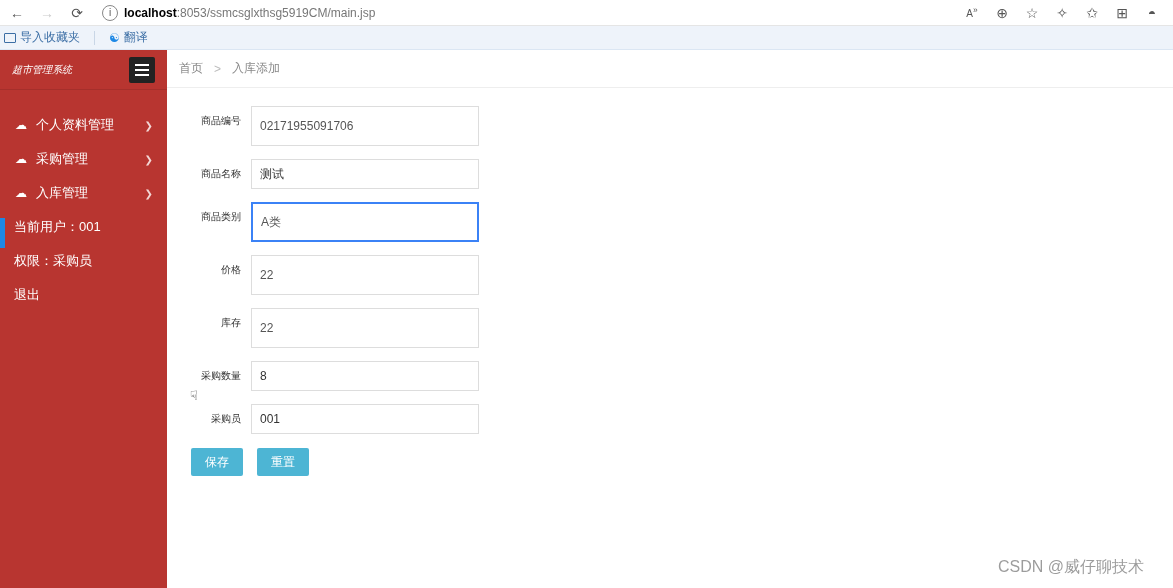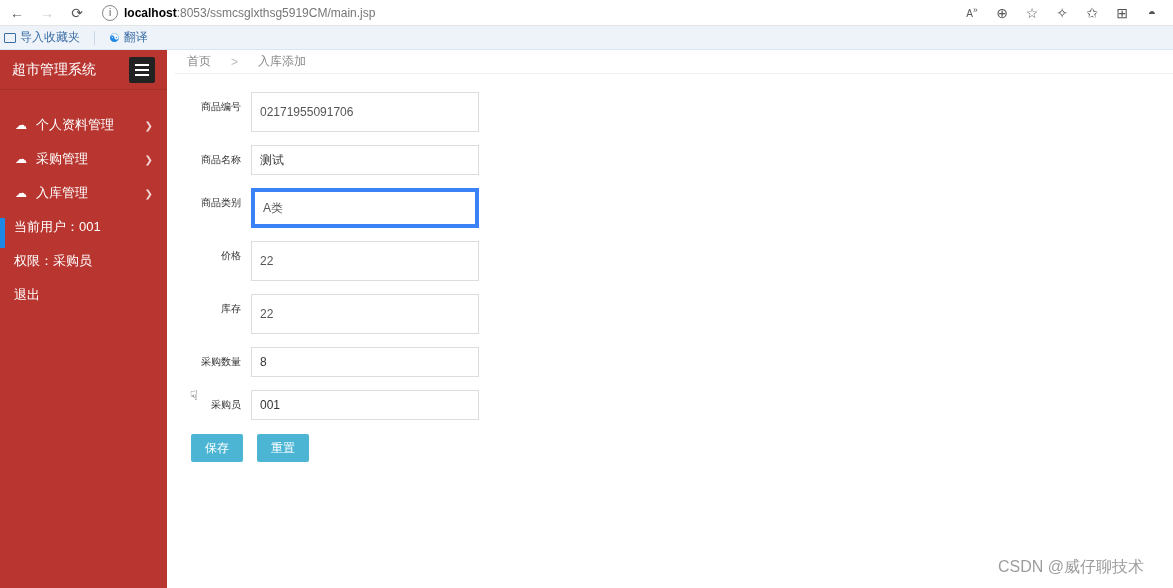--- a/index.html
+++ b/index.html
@@ -19,37 +19,37 @@
     .toolbar2 .tb-item { display: flex; align-items: center; gap: 4px; }
     .toolbar2 .sep { width: 1px; height: 14px; background: #c9d6e6; }
     .folder-ic { width: 12px; height: 10px; border: 1px solid #3b6ea5; border-radius: 1px; position: relative; }
     .translate-ic { color: #1e88e5; font-size: 12px; }
 
     
     .app { display: flex; height: calc(588px - 50px); }
 
     .sidebar { width: 167px; background: #b83530; color: #fff; display: flex; flex-direction: column; font-size: 13px; }
     .sb-header { height: 40px; display: flex; align-items: center; padding: 0 12px; justify-content: space-between; border-bottom: 1px solid rgba(0,0,0,.1); }
-    .sb-title { font-size: 14px; }
+    .sb-title { font-size: 10px; font-style: italic; }
     .hamburger { width: 26px; height: 26px; background: #222; display: flex; flex-direction: column; justify-content: center; align-items: center; gap: 3px; border-radius: 2px; }
     .hamburger span { width: 14px; height: 2px; background: #fff; }
 
     .sb-gap { height: 18px; }
     .sb-item { height: 34px; display: flex; align-items: center; padding: 0 14px; justify-content: space-between; cursor: pointer; }
     .sb-item .lbl { display: flex; align-items: center; gap: 8px; }
     .sb-icon { width: 14px; display: inline-flex; justify-content: center; font-size: 12px; }
     .chev { font-size: 10px; color: #f3d7d5; }
 
     .sb-plain { height: 34px; display: flex; align-items: center; padding: 0 14px; }
     .sb-plain.link { cursor: pointer; }
     .blue-edge { position: absolute; left: 0; top: 218px; width: 5px; height: 30px; background: #1e88e5; }
 
     
     .main { flex: 1; background: #fff; }
-    .breadcrumb { height: 24px; display: flex; align-items: center; padding: 0 12px; font-size: 12px; color: #888; border-bottom: 1px solid #eee; gap: 20px; margin-left: 8px; }
+    .breadcrumb { height: 38px; display: flex; align-items: center; padding: 0 12px; font-size: 12px; color: #888; border-bottom: 1px solid #eee; gap: 11px; }
     .breadcrumb .sep { color: #bbb; }
 
     .form-area { padding: 18px 12px; }
     .form-row { display: flex; align-items: stretch; margin-bottom: 0; }
     .form-row + .form-row { margin-top: 13px; }
     .form-label { width: 72px; height: 30px; display: flex; align-items: center; justify-content: flex-end; padding-right: 10px; font-size: 10px; color: #333; }
     .form-input { width: 228px; height: 30px; border: 1px solid #ddd; padding: 0 8px; font-size: 12px; color: #333; outline: none; }
     .form-static { width: 228px; height: 40px; display: flex; align-items: center; padding: 0 8px; font-size: 12px; color: #555; border: 1px solid transparent; }
 
     .btn-row { display: flex; gap: 14px; padding-left: 12px; margin-top: 14px; }
@@ -151,21 +151,21 @@
       <div class="form-row">
         <div class="form-label">商品编号</div>
         <div class="form-static" style="border:1px solid #ddd;">02171955091706</div>
       </div>
       <div class="form-row">
         <div class="form-label">商品名称</div>
         <input class="form-input" value="测试" style="">
       </div>
       <div class="form-row">
         <div class="form-label">商品类别</div>
-        <div class="form-static" style="border:4px solid #3b82f6;">A类</div>
+        <div class="form-static" style="border:2px solid #3b82f6;">A类</div>
       </div>
       <div class="form-row">
         <div class="form-label">价格</div>
         <div class="form-static" style="border:1px solid #ddd;">22</div>
       </div>
       <div class="form-row">
         <div class="form-label">库存</div>
         <div class="form-static" style="border:1px solid #ddd;">22</div>
       </div>
       <div class="form-row">

